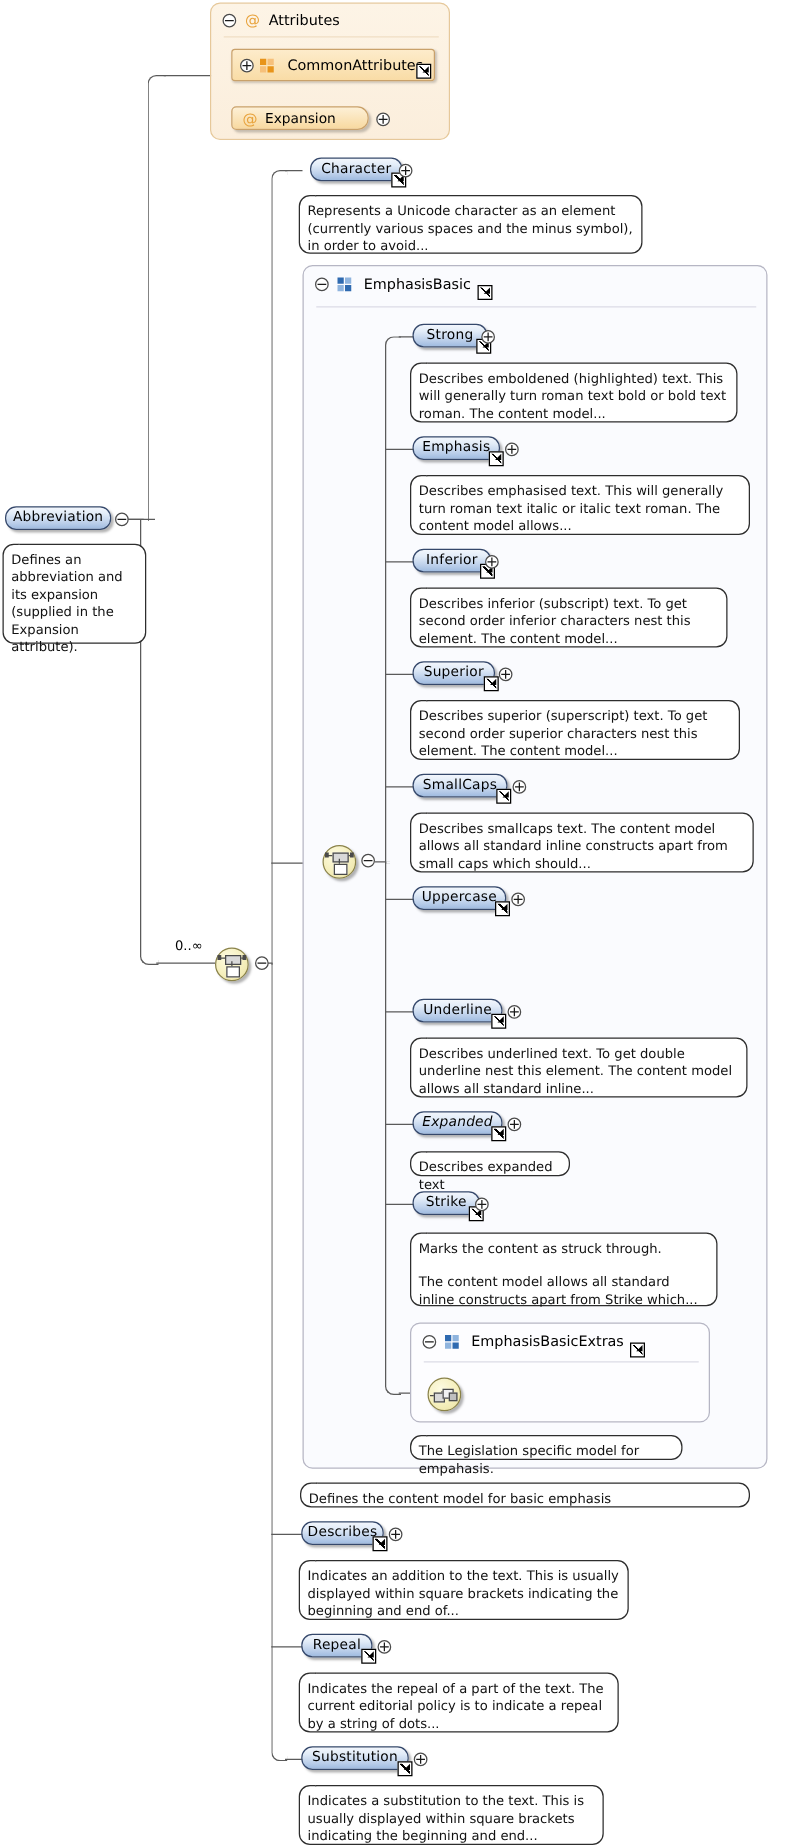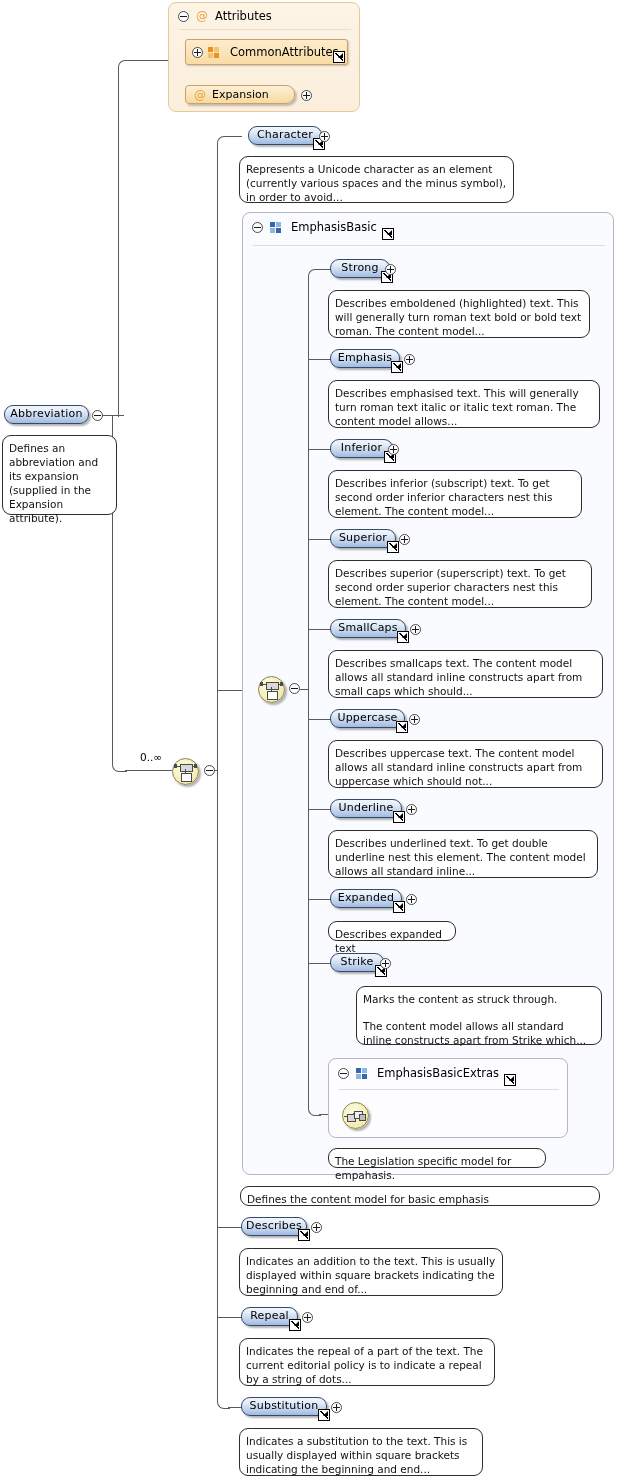--- a/index.html
+++ b/index.html
@@ -282,51 +282,47 @@
   <div class="ann" style="left:328px;top:650px;width:275px;height:48px;">
     <span class="tail"></span>
     <p>Describes smallcaps text. The content model allows all standard inline constructs apart from small caps which should...</p>
   </div>
 
   <div class="elem" style="left:330px;top:709px;width:75px;">
     <span class="lbl">Uppercase</span>
     <span class="refbadge"></span>
   </div>
   <span class="exp plus" style="left:409px;top:714px;"></span>
-  <div class="ann" style="left:328px;top:740px;width:275px;height:48px;">
-    <span class="tail"></span>
-    <p>Describes uppercase text. The content model allows all standard inline constructs apart from uppercase which should not...</p>
-  </div>
 
   <div class="elem" style="left:330px;top:799px;width:72px;">
     <span class="lbl">Underline</span>
     <span class="refbadge"></span>
   </div>
   <span class="exp plus" style="left:406px;top:804px;"></span>
   <div class="ann" style="left:328px;top:830px;width:270px;height:48px;">
     <span class="tail"></span>
     <p>Describes underlined text. To get double underline nest this element. The content model allows all standard inline...</p>
   </div>
 
-  <div class="elem" style="left:330px;top:889px;width:72px;">
+  <div class="elem" style="left:330px;top:889px;width:72px;font-style:italic;">
     <span class="lbl">Expanded</span>
     <span class="refbadge"></span>
   </div>
   <span class="exp plus" style="left:406px;top:894px;"></span>
   <div class="ann" style="left:328px;top:921px;width:128px;height:20px;">
     <span class="tail"></span>
     <p>Describes expanded text</p>
   </div>
 
   <div class="elem" style="left:330px;top:953px;width:54px;">
     <span class="lbl">Strike</span>
     <span class="refbadge"></span>
   </div>
   <span class="exp plus" style="left:380px;top:958px;"></span>
-  <div class="ann" style="left:328px;top:986px;width:246px;height:59px;margin-left:28px;">
+  <div class="ann" style="left:328px;top:986px;width:246px;height:59px;">
     <span class="tail"></span>
     <p>Marks the content as struck through.</p>
     <p>The content model allows all standard inline constructs apart from Strike which...</p>
   </div>
 
   <div class="grpbox inner" style="left:328px;top:1058px;width:240px;height:80px;">
     <div class="grphead">
       <span class="exp" style="position:relative;display:inline-block;left:0;top:0;"></span>
       <span class="gicon">
           <i></i>

